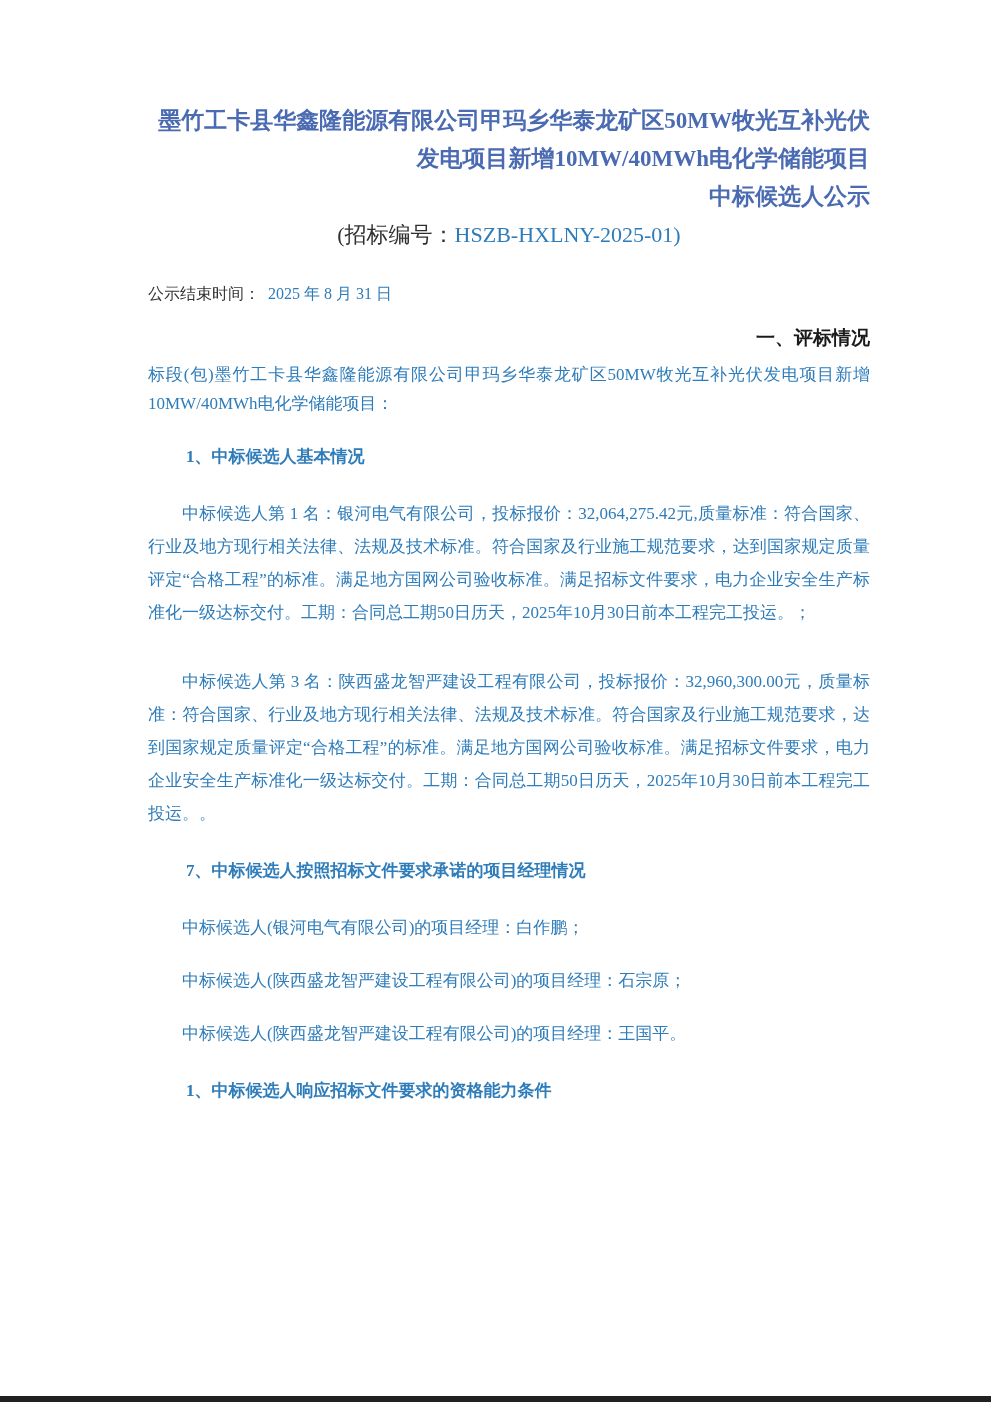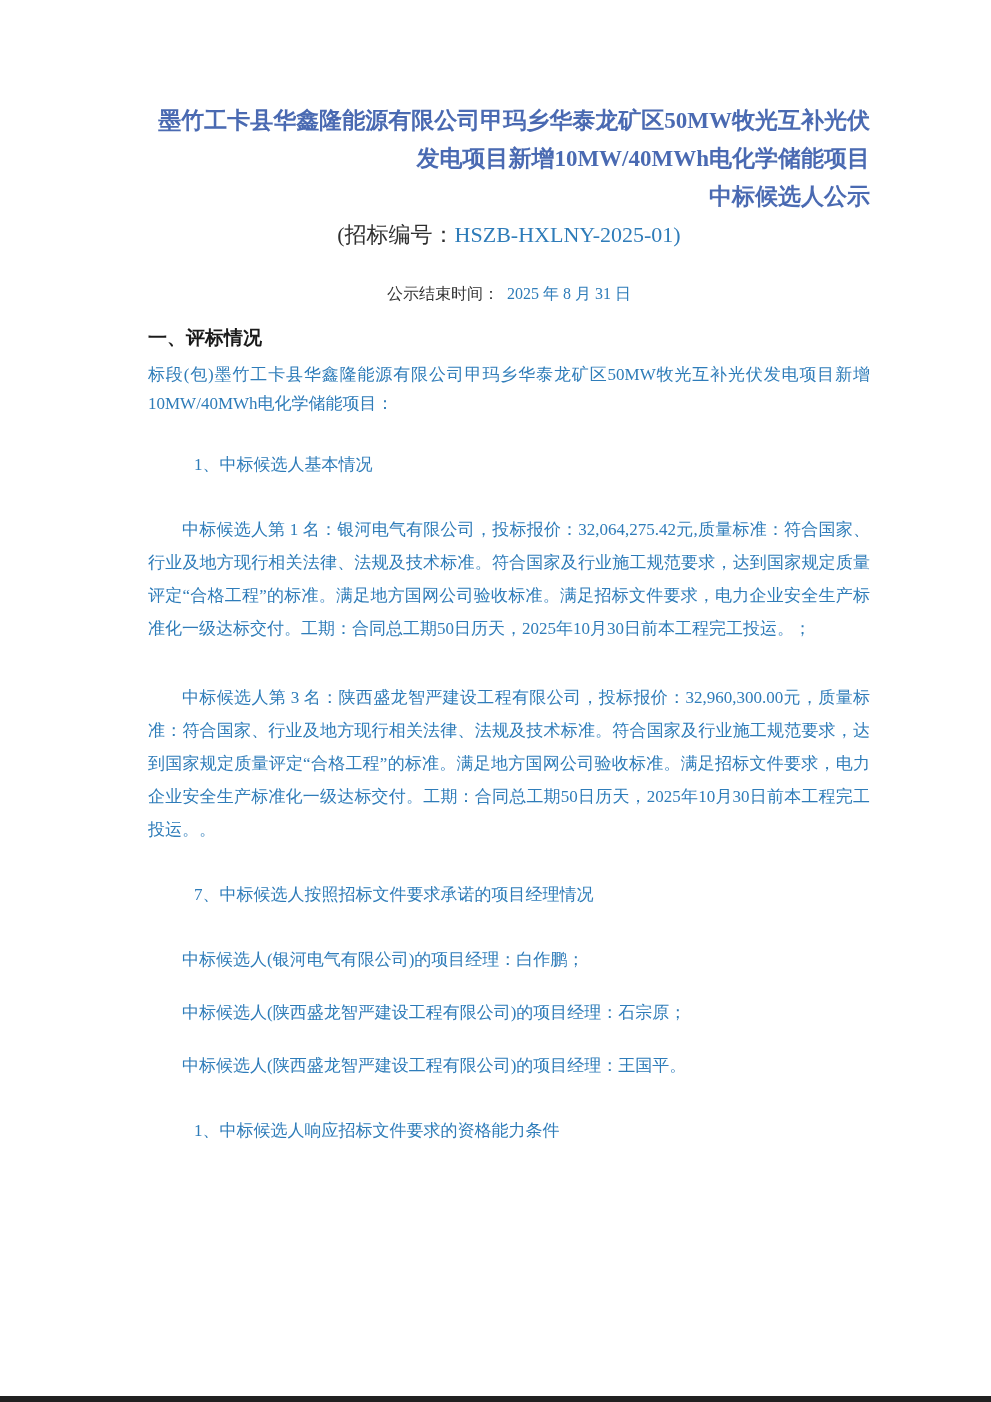--- a/index.html
+++ b/index.html
@@ -30,48 +30,49 @@
     line-height:38px;
     color:#2f2f2f;
     font-weight:normal;
   }
   .bid-line .bid-value{color:#2e7cb9;}
   .meta-line{
     margin-top:28px;
     font-size:16px;
     line-height:24px;
     color:#333333;
-    text-align:center;
   }
   .meta-line .meta-value{color:#2e7cb9;}
   .section-heading{
     margin-top:18px;
     font-family:"Liberation Sans","DejaVu Sans",sans-serif;
     font-weight:bold;
     font-size:19px;
     line-height:28px;
     color:#1a1a1a;
+    text-align:right;
   }
   .para{
     color:#2e7cb9;
     font-size:17px;
     line-height:33px;
     text-align:justify;
     margin:0;
   }
   .intro{
     margin-top:8px;
     line-height:29px;
   }
   .sub-heading{
     color:#2e7cb9;
     font-size:17px;
     line-height:33px;
     text-indent:2em;
-    margin:12px;
+    margin:4px;
+    font-weight:bold;
   }
   .gap-s{height:18px;}
   .gap-m{height:20px;}
   .indent{text-indent:2em;}
   .bottom-bar{
     position:absolute;left:0;bottom:0;width:991px;height:6px;
     background:#212121;
   }
 </style>
 </head>

